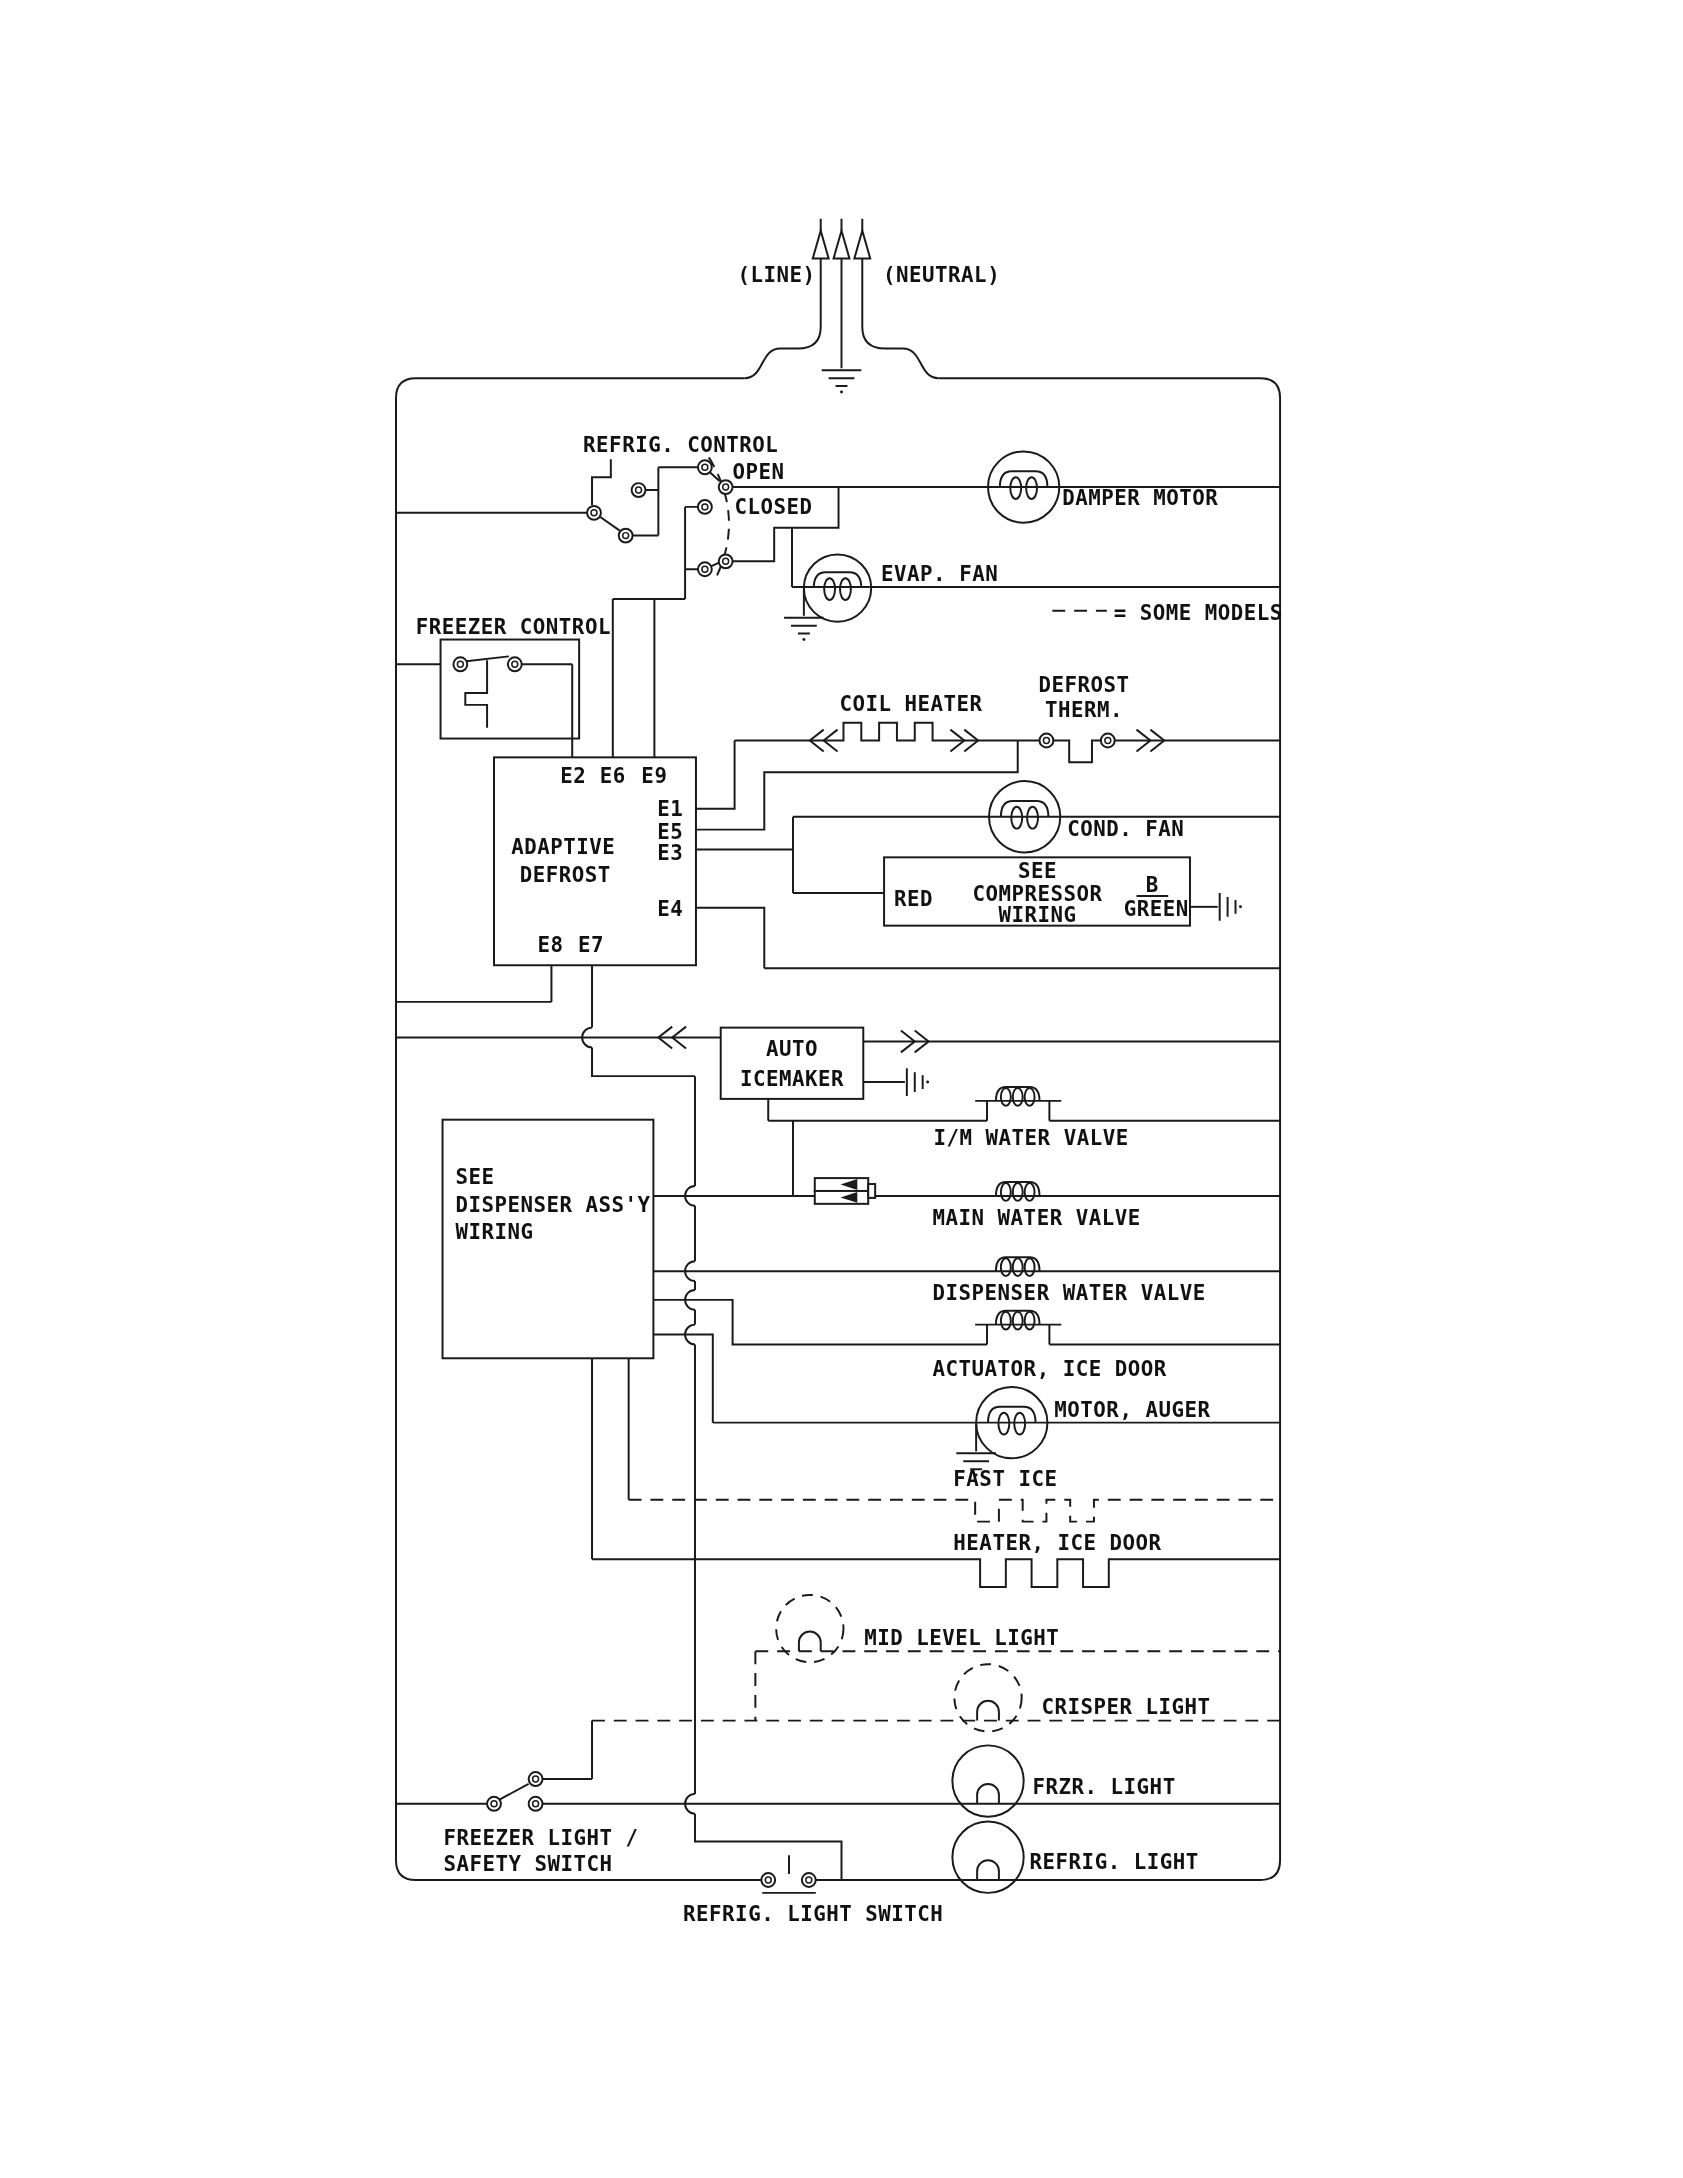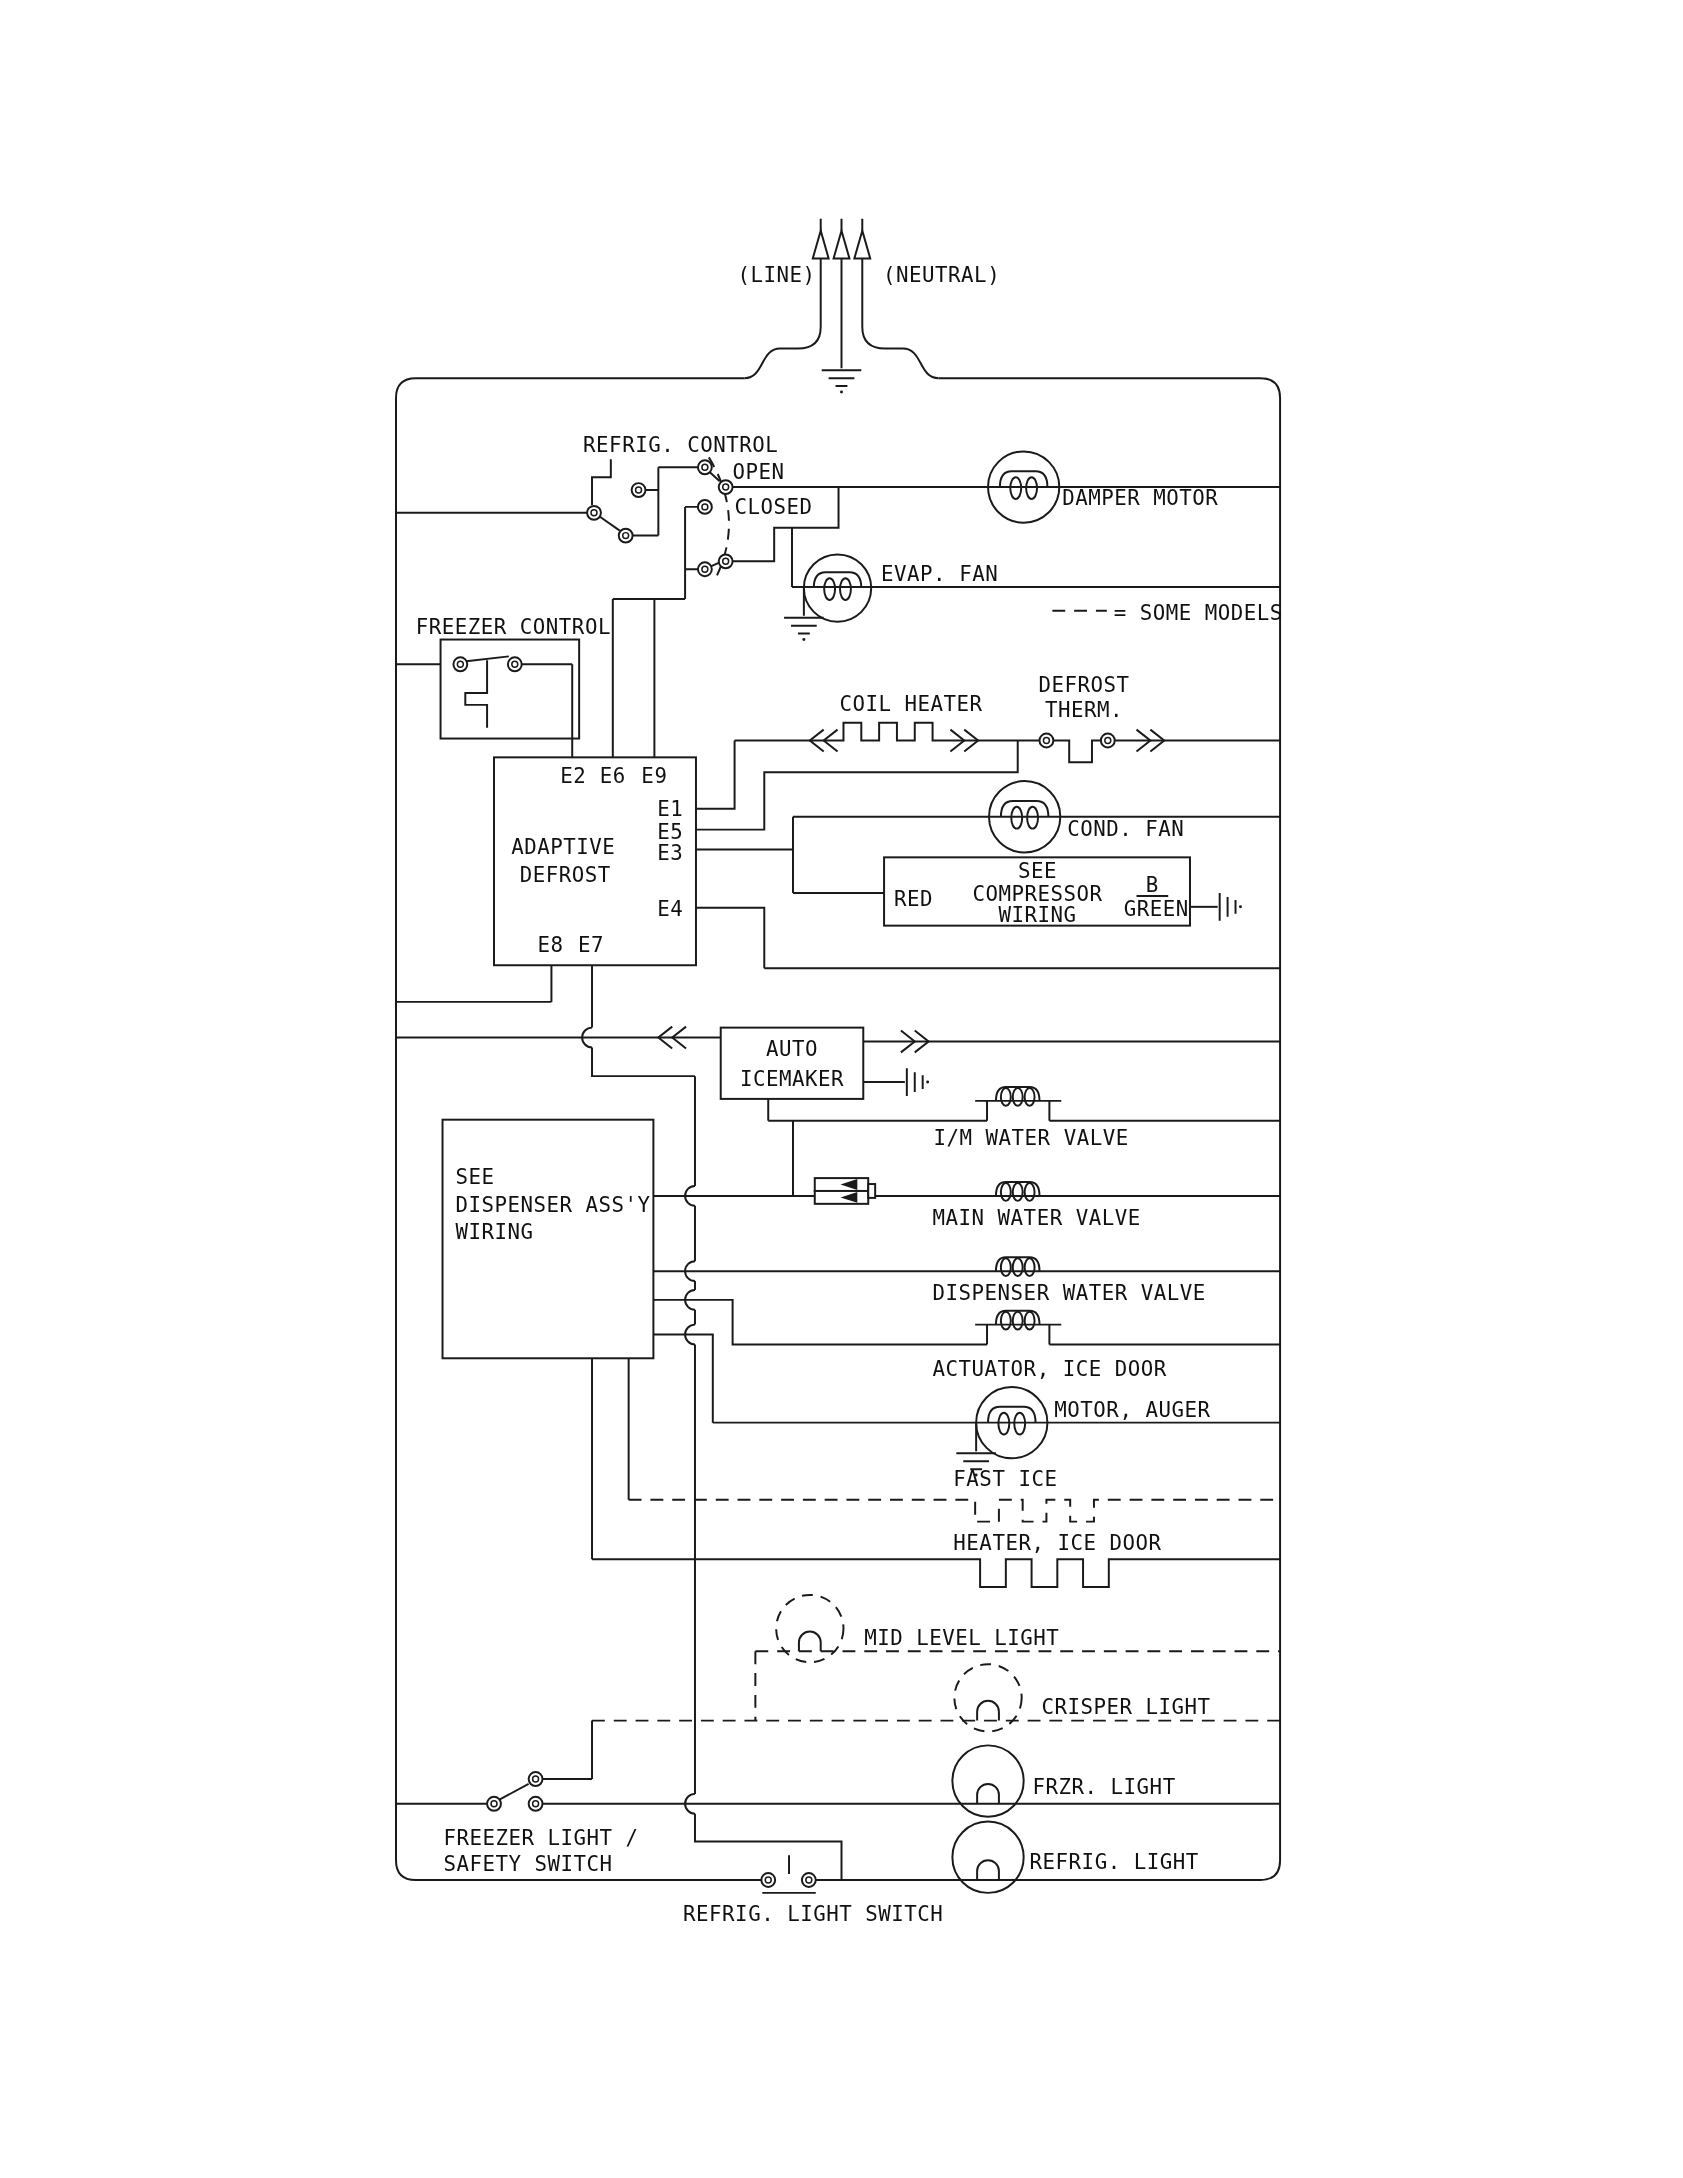--- a/index.html
+++ b/index.html
@@ -1,16 +1,16 @@
 <!DOCTYPE html>
 <html><head>
 <meta charset="utf-8">
 <style>
   html,body{margin:0;padding:0;background:#ffffff;}
-  .page{width:1683px;height:2178px;background:#fff;position:relative;}
+  .page{width:1683px;height:2178px;background:#fff;position:relative;font-weight:bold;}
   svg{display:block;}
   .wire{fill:none;stroke:#1a1a1a;stroke-width:2;}
   .wire-dash{fill:none;stroke:#1a1a1a;stroke-width:2;stroke-dasharray:13 9;}
   .box{fill:#ffffff;stroke:#1a1a1a;stroke-width:2;}
   .sym{fill:none;stroke:#1a1a1a;stroke-width:2;}
   .sym-dash{fill:none;stroke:#1a1a1a;stroke-width:2;stroke-dasharray:11 8;}
   .solid{fill:#1a1a1a;stroke:none;}
   text{font-family:"DejaVu Sans Mono","Liberation Mono",monospace;
        font-size:21px;fill:#111;letter-spacing:0.5px;}
   .mid{text-anchor:middle;}

